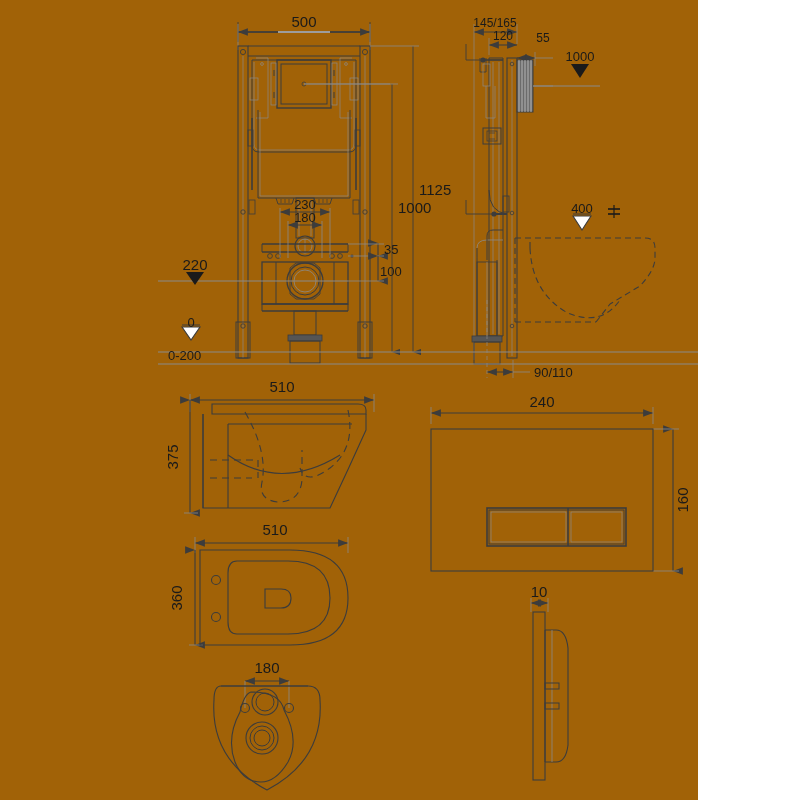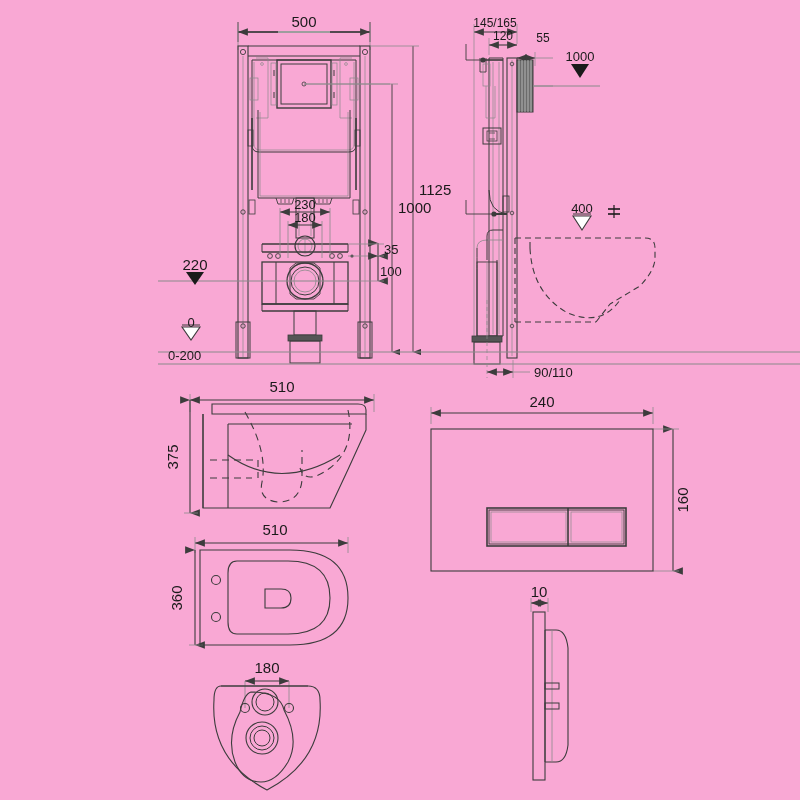--- a/index.html
+++ b/index.html
@@ -1,17 +1,17 @@
 <!DOCTYPE html>
 <html><head>
 <meta charset="utf-8">
 <style>
   html,body{margin:0;padding:0;background:#ffffff;}
   body{width:800px;height:800px;font-family:"Liberation Sans",sans-serif;color:#1a1a1a;}
-  #sheet{position:relative;width:800px;height:800px;overflow:hidden;background:#f9a8d4;}
+  #sheet{position:relative;width:698px;height:800px;overflow:hidden;background:#a16207;}
   svg{display:block;}
   .dimtxt{font-family:"Liberation Sans",sans-serif;font-size:15px;fill:#1a1a1a;}
   .dimtxt-sm{font-family:"Liberation Sans",sans-serif;font-size:12px;fill:#1a1a1a;}
   .dimtxt-md{font-family:"Liberation Sans",sans-serif;font-size:13px;fill:#1a1a1a;}
 </style>
 </head>
 <body>
 
 <div id="sheet">
 <svg width="800" height="800" viewBox="0 0 800 800">

